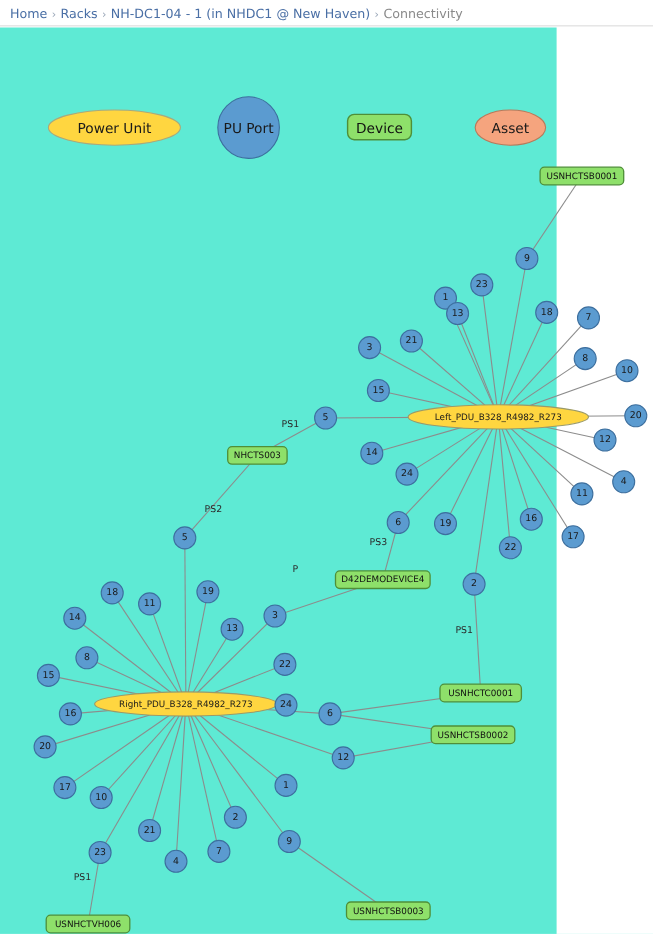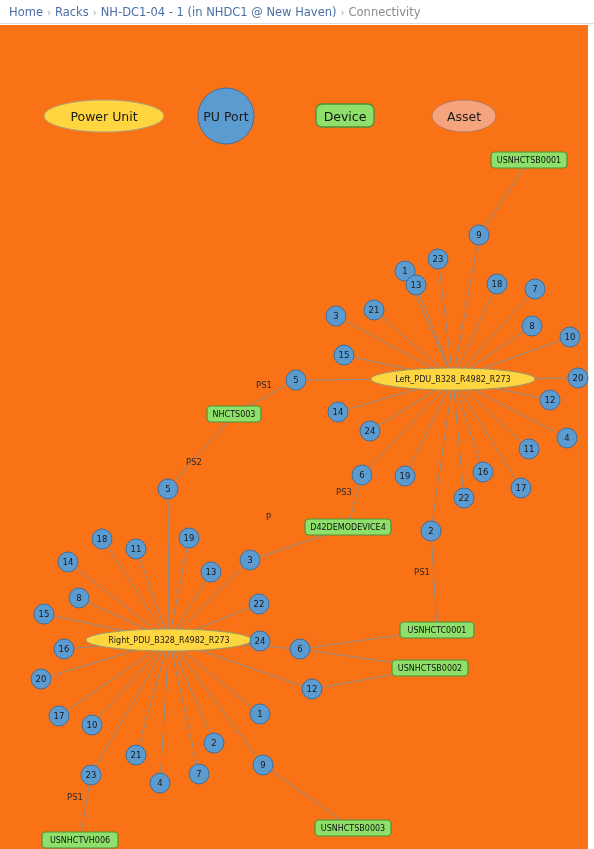--- a/index.html
+++ b/index.html
@@ -21,22 +21,22 @@
     font-size:11.5px;
     white-space:nowrap;
     color:#8a8a8a;
   }
   #breadcrumb .crumb-link{color:#4a6fa5;text-decoration:none;cursor:pointer;}
   #breadcrumb .crumb-current{color:#8a8a8a;}
   #breadcrumb .crumb-sep{color:#9aa7b8;padding:0 4px;font-size:10px;}
 
   
   #graph-canvas{
-    position:absolute;left:0;top:25px;width:588px;height:824px;
-    background:#f97316;
+    position:absolute;left:0;top:25px;width:506px;height:824px;
+    background:#5eead4;
   }
   svg{display:block;}
   .edge{stroke:#8c8c8c;stroke-width:1;fill:none;}
   .edge-label{font-size:8.5px;fill:#2b2b2b;font-family:"DejaVu Sans", sans-serif;}
 
   .node-port circle{fill:#5b9bd0;stroke:#3d6f9e;stroke-width:1;}
   .node-port text{font-size:8.5px;fill:#1a1a1a;text-anchor:middle;dominant-baseline:central;}
 
   .node-pdu ellipse{fill:#ffd640;stroke:#9a9a6a;stroke-width:1;}
   .node-pdu text{font-size:8px;fill:#1a1a1a;text-anchor:middle;dominant-baseline:central;}

